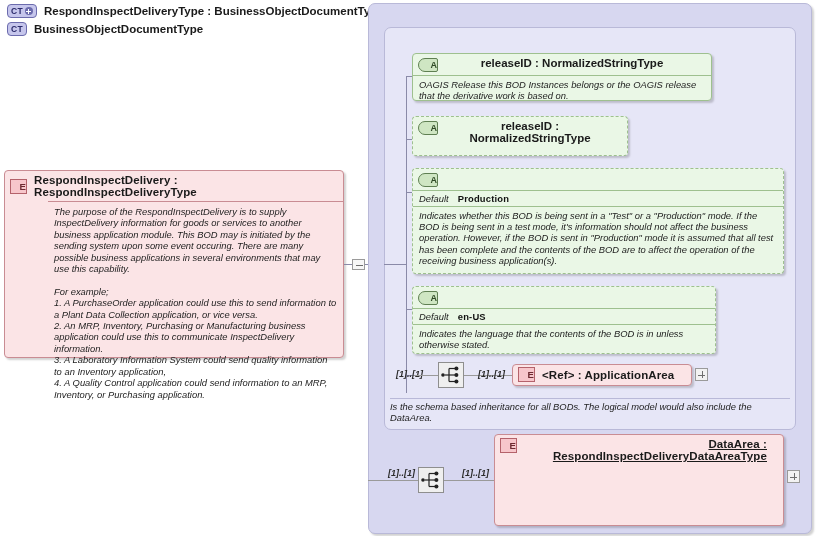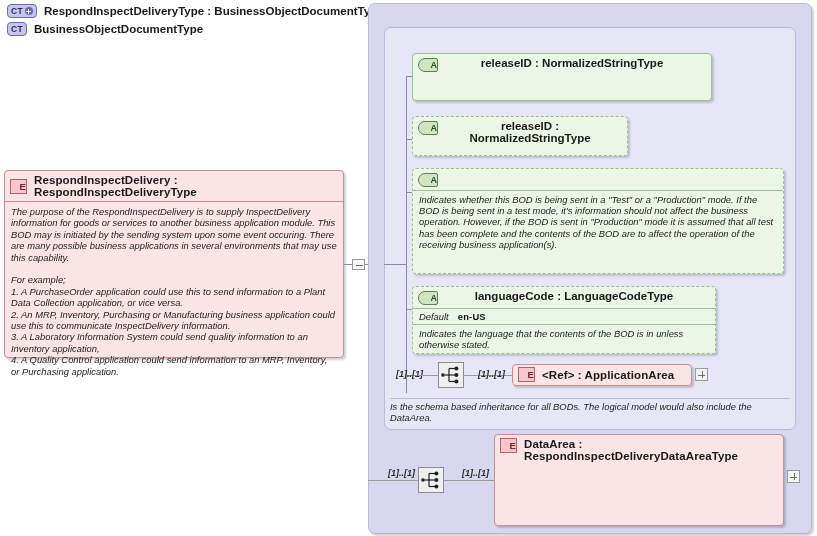--- a/index.html
+++ b/index.html
@@ -207,21 +207,21 @@
 </head>
 <body>
 
 <div id="canvas">
 
   <div class="box elem shadow" style="left:4px; top:170px; width:340px; height:188px;">
     <div class="elem-hdr">
       <span class="ico ico-e">E</span>
       <span>RespondInspectDelivery : RespondInspectDeliveryType</span>
     </div>
-    <div class="elem-body" style="white-space:pre-line;">The purpose of the RespondInspectDelivery is to supply InspectDelivery information for goods or services to another business application module.  This BOD may is initiated by the sending system upon some event occuring.  There are many possible business applications in several environments that may use this capability.
+    <div class="elem-body" style="white-space:pre-line;margin-left:43px;">The purpose of the RespondInspectDelivery is to supply InspectDelivery information for goods or services to another business application module.  This BOD may is initiated by the sending system upon some event occuring.  There are many possible business applications in several environments that may use this capability.
 
 For example;
 1.  A PurchaseOrder application could use this to send information to a Plant Data Collection application, or vice versa.
 2.  An MRP, Inventory, Purchasing or Manufacturing business application could use this to communicate InspectDelivery information.
 3.  A Laboratory Information System could send quality information to an Inventory application,
 4.  A Quality Control application could send information to an MRP, Inventory, or Purchasing application.</div>
   </div>
 
   <div class="ln ln-h" style="left:344px; top:264px; width:8px;"></div>
   <div class="collapse" style="left:352px; top:259px;"></div>
@@ -248,40 +248,43 @@
   <div class="ln ln-h" style="left:406px; top:139px; width:10px;"></div>
   <div class="ln ln-h" style="left:406px; top:192px; width:10px;"></div>
   <div class="ln ln-h" style="left:406px; top:309px; width:10px;"></div>
   <div class="ln ln-h" style="left:406px; top:375px; width:8px;"></div>
 
   <div class="box attr shadow" style="left:412px; top:53px; width:300px; height:48px;">
     <div class="attr-hdr">
       <span class="ico ico-a">A</span>
       <span class="ttl">releaseID : NormalizedStringType</span>
     </div>
+    <div class="attr-body">OAGIS Release this BOD Instances belongs or the OAGIS release that the derivative work is based on.</div>
   </div>
 
   <div class="box attr optional shadow" style="left:412px; top:116px; width:216px; height:40px;">
     <div class="attr-hdr">
       <span class="ico ico-a">A</span>
       <span class="ttl">releaseID : NormalizedStringType</span>
     </div>
   </div>
 
   <div class="box attr optional shadow" style="left:412px; top:168px; width:372px; height:106px;">
     <div class="attr-hdr">
       <span class="ico ico-a">A</span>
     </div>
+    <div class="attr-default">
+      <span class="k">Default</span><span class="v">Production</span>
+    </div>
     <div class="attr-body">Indicates whether this BOD is being sent in a "Test" or a "Production" mode. If the BOD is being sent in a test mode, it's information should not affect the business operation. However, if the BOD is sent in "Production" mode it is assumed that all test has been complete and the contents of the BOD are to affect the operation of the receiving business application(s).</div>
   </div>
 
   <div class="box attr optional shadow" style="left:412px; top:286px; width:304px; height:68px;">
     <div class="attr-hdr">
       <span class="ico ico-a">A</span>
-      <span class="ttl">languageCode : LanguageCodeType</span>
     </div>
     <div class="attr-default">
       <span class="k">Default</span><span class="v">en-US</span>
     </div>
     <div class="attr-body">Indicates the language that the contents of the BOD is in unless otherwise stated.</div>
   </div>
 
   <div class="card" style="left:396px; top:369px;">[1]..[1]</div>
   <div class="ln ln-h ln-g" style="left:414px; top:375px; width:24px;"></div>
 
@@ -329,18 +332,18 @@
       <circle cx="17.4" cy="18.5" r="2" fill="#222"></circle>
     </svg>
   </div>
 
   <div class="ln ln-h ln-g" style="left:444px; top:480px; width:50px;"></div>
   <div class="card" style="left:462px; top:468px;">[1]..[1]</div>
 
   <div class="box elem shadow" style="left:494px; top:434px; width:290px; height:92px;">
     <div class="elem-hdr" style="align-items:flex-start;">
       <span class="ico ico-e">E</span>
-      <span style="flex:1;text-align:left;padding-right:10px;">DataArea : RespondInspectDeliveryDataAreaType</span>
+      <span style="flex:1;text-align:right;padding-right:10px;text-decoration:underline;">DataArea : RespondInspectDeliveryDataAreaType</span>
     </div>
   </div>
   <div class="expand" style="left:787px; top:470px;"></div>
 
 </div>
 
 </body></html>

